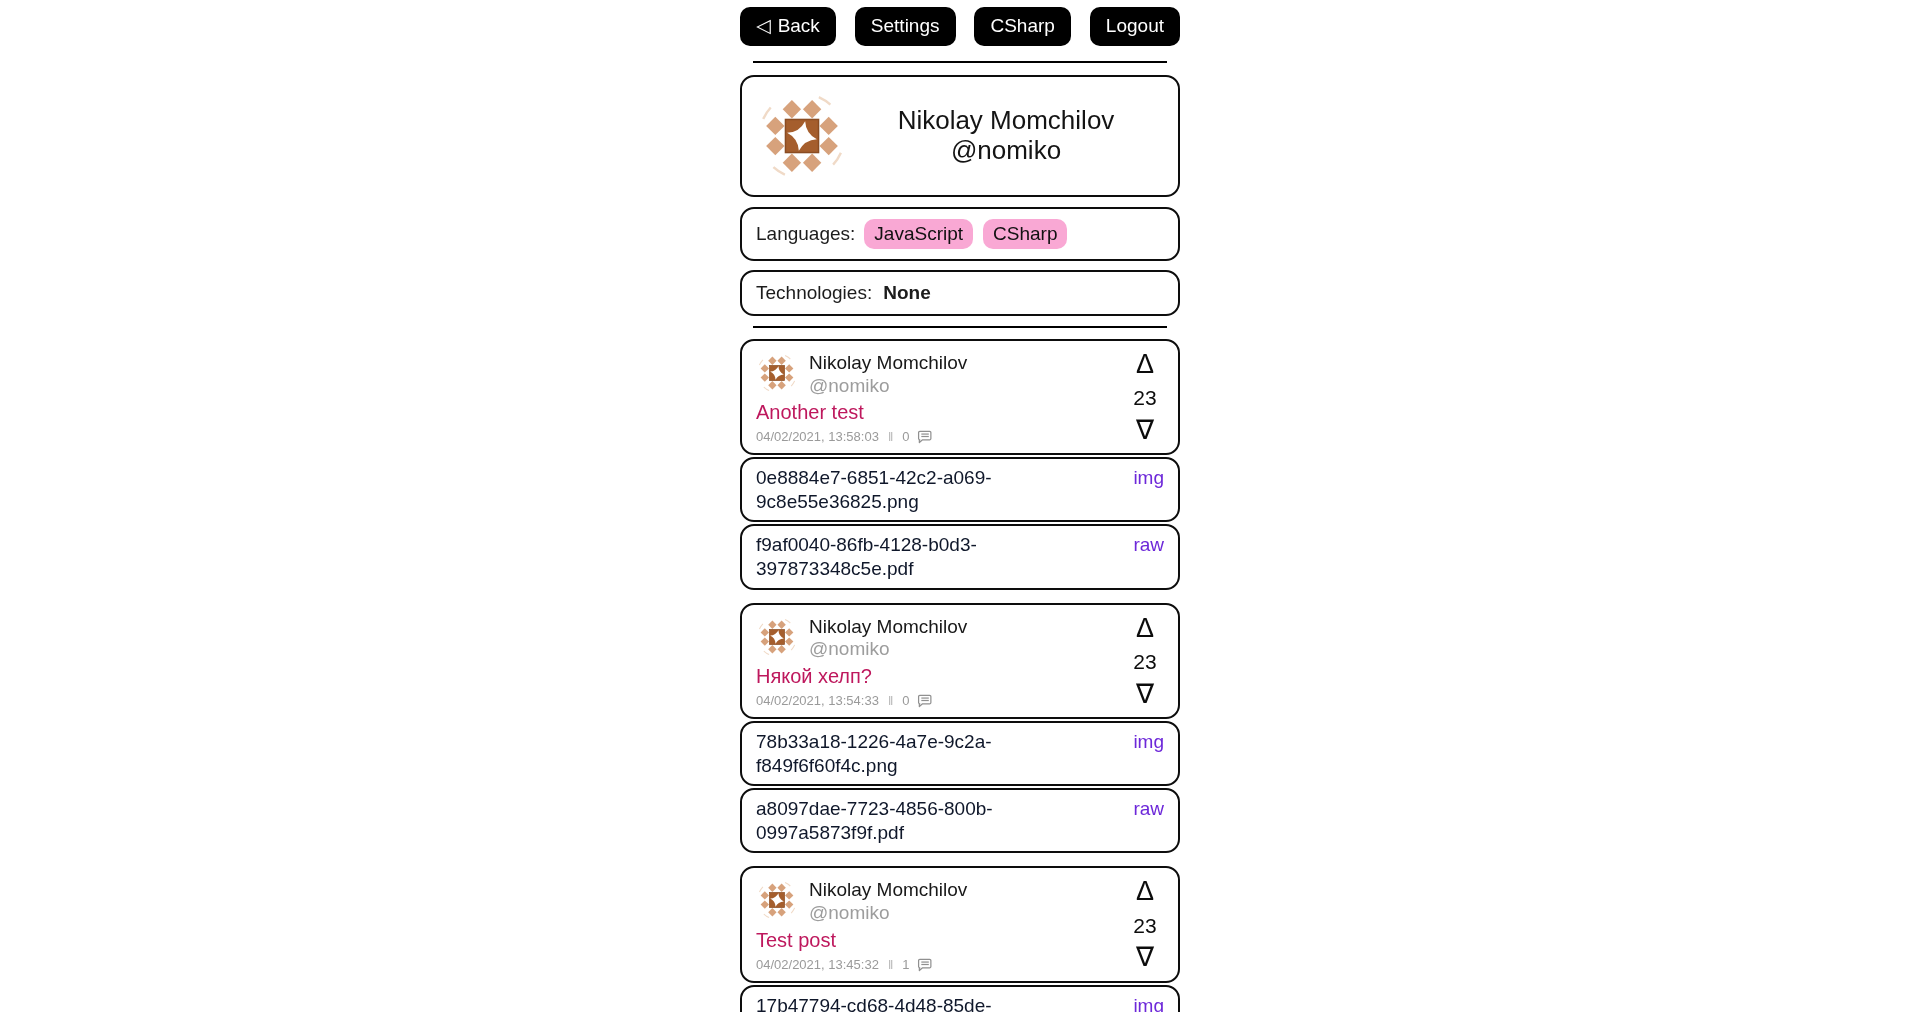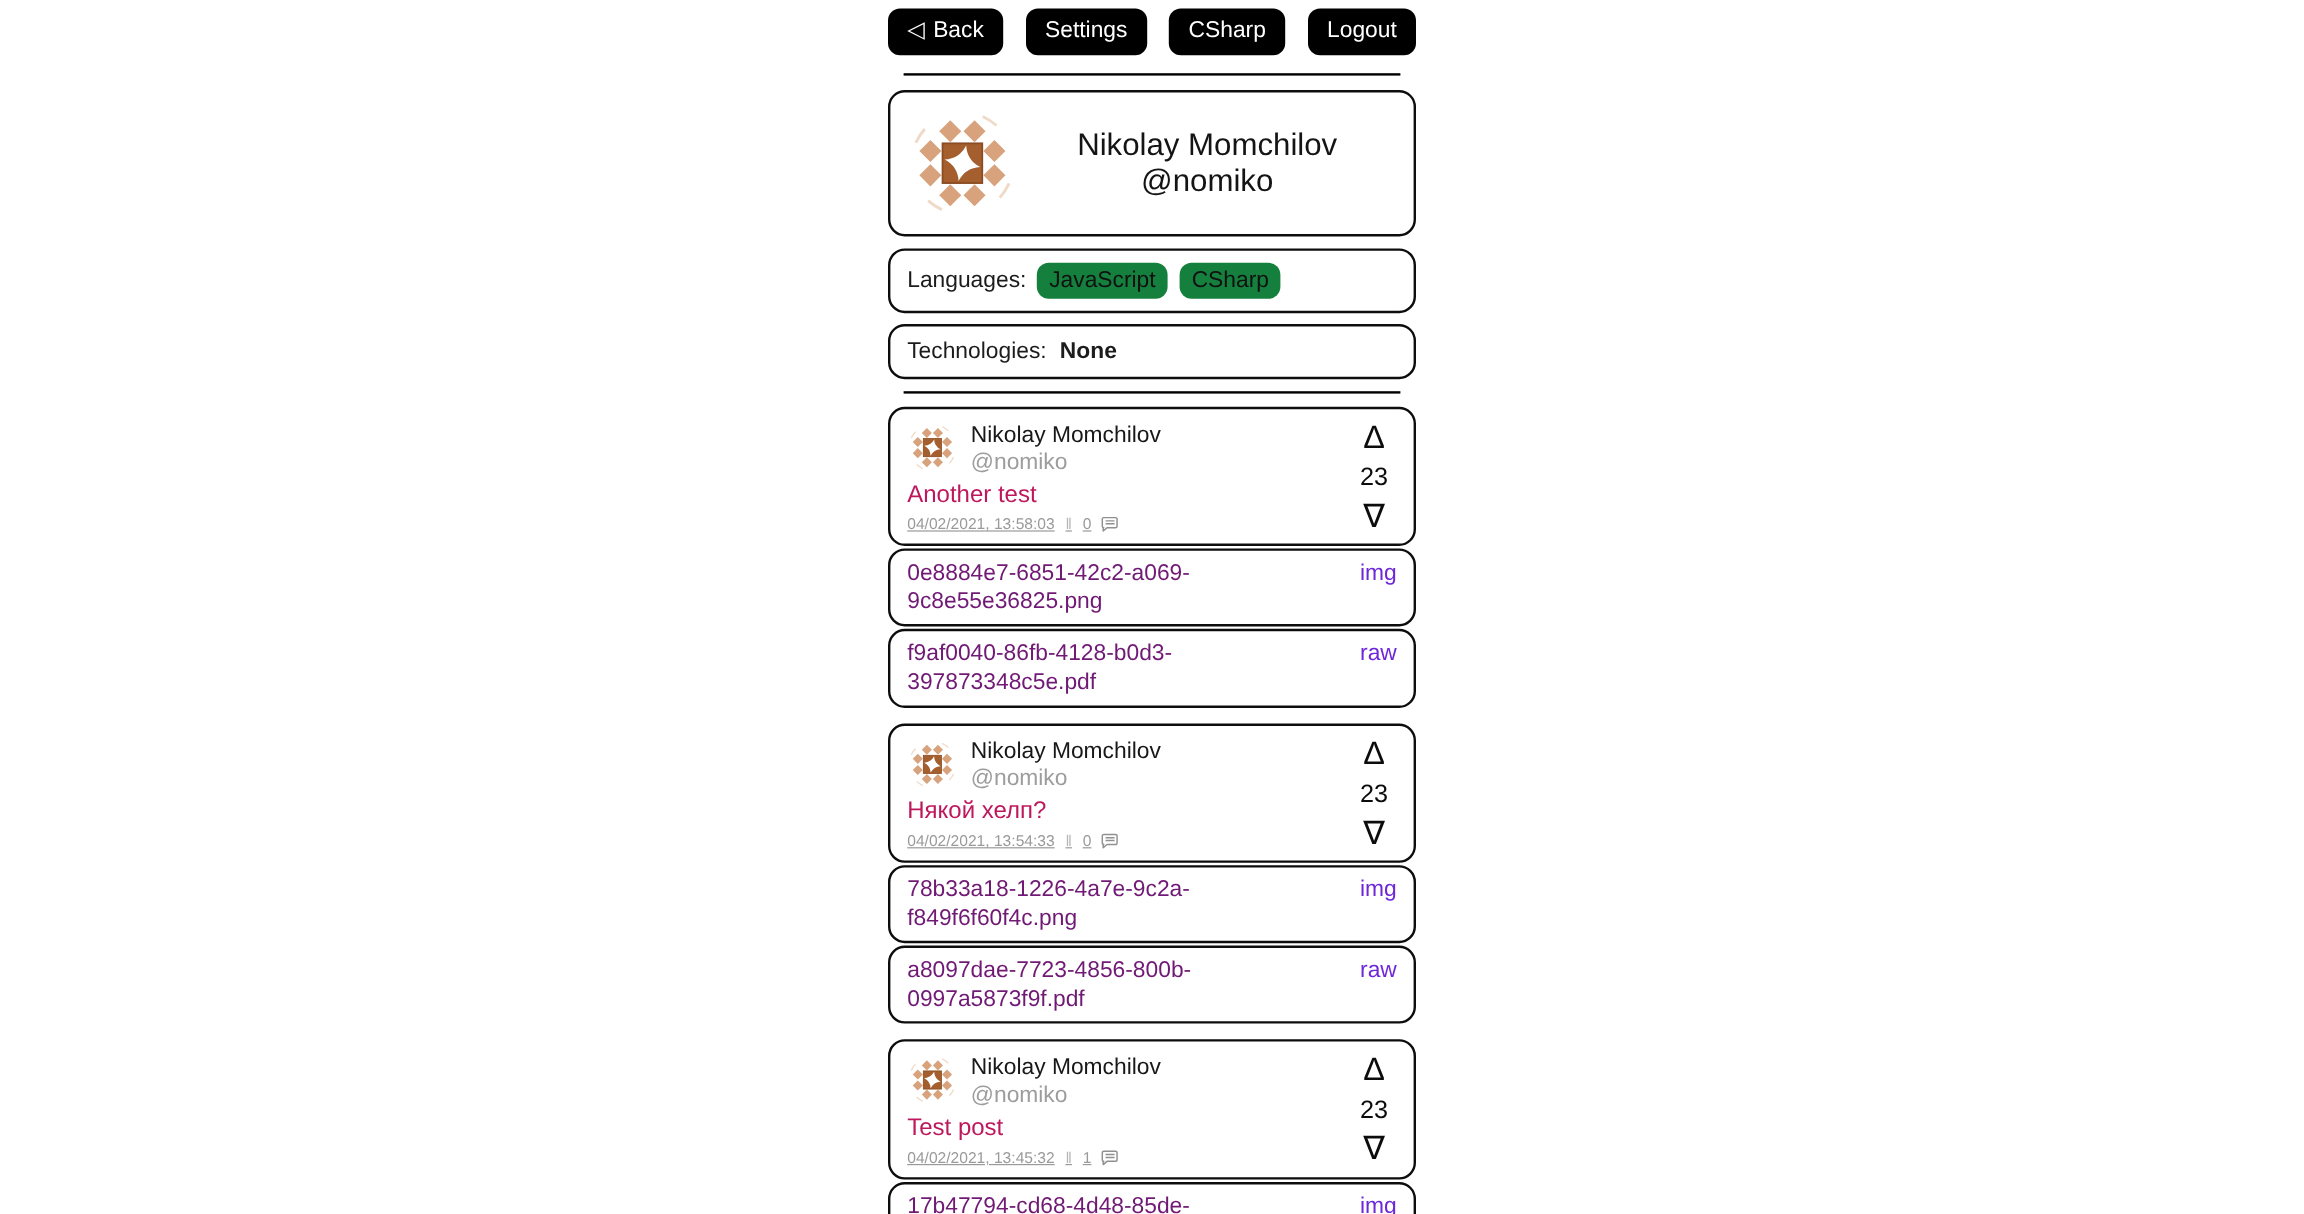--- a/index.html
+++ b/index.html
@@ -25,49 +25,49 @@
 
   .card { border: 2.5px solid #0d0d0d; border-radius: 14px; background: #fff; }
 
   
   .profile-card { display: flex; align-items: center; padding: 13px 14px; margin-bottom: 10px; }
   .avatar-big { width: 92px; height: 92px; flex: none; }
   .profile-names { flex: 1; text-align: center; font-size: 26px; line-height: 1.15; color: #141414; }
 
   .info-card { padding: 10px 14px; margin-bottom: 9px; font-size: 19px; display: flex; align-items: center; }
   .info-label { margin-right: 9px; }
-  .badge { background: #15803d; border-radius: 10px; padding: 4px 10px; margin-right: 10px; color: #111; }
+  .badge { background: #f9a8d4; border-radius: 10px; padding: 4px 10px; margin-right: 10px; color: #111; }
   .info-value { margin-left: 2px; font-weight: bold; }
 
   
   .post { margin-bottom: 13px; }
   .post-card { position: relative; padding: 10px 14px 9px; }
   .post-author-row { display: flex; gap: 11px; align-items: flex-start; }
   .avatar-small { width: 42px; height: 42px; flex: none; margin-top: 1px; }
   .author-name { font-size: 19px; color: #181818; line-height: 1.25; }
   .author-handle { font-size: 19px; color: #9d9d9d; line-height: 1.15; }
   .post-title { font-size: 20px; margin-top: 5px; color: #be185d; }
-  .post-meta { display: flex; align-items: center; gap: 5px; margin-top: 5px; color: #9a9a9a; font-size: 13px; text-decoration: underline; }
+  .post-meta { display: flex; align-items: center; gap: 5px; margin-top: 5px; color: #9a9a9a; font-size: 13px; }
   .meta-sep { padding: 0 4px; color: #b5b5b5; }
   .comments-icon { width: 15px; height: 15px; margin-left: 2px; }
 
   .vote-col {
     position: absolute; top: 11px; bottom: 10px; right: 13px; width: 40px;
     display: flex; flex-direction: column; align-items: center;
     justify-content: space-between; color: #0c0c0c;
   }
   .vote-arrow { font-size: 27px; line-height: 0.95; cursor: pointer; }
   .vote-count { font-size: 21px; line-height: 1; }
 
   .attachment {
     display: flex; justify-content: space-between; align-items: flex-start;
     padding: 7px 14px; margin-top: 2px; font-size: 19px; line-height: 1.24;
     cursor: pointer;
   }
-  .attachment-name { max-width: 300px; overflow-wrap: break-word; color: #701a75; }
+  .attachment-name { max-width: 300px; overflow-wrap: break-word; color: #0f172a; }
   .attachment-type { margin-left: 12px; flex: none; color: #6d28d9; }
 
   svg { display: block; }
 </style>
 </head>
 <body>
 
 <svg width="0" height="0" style="position:absolute" aria-hidden="true">
   <defs>
     <g id="identicon">

